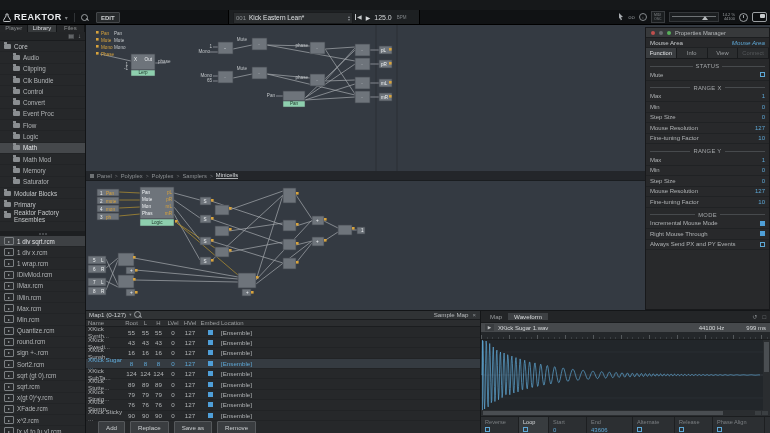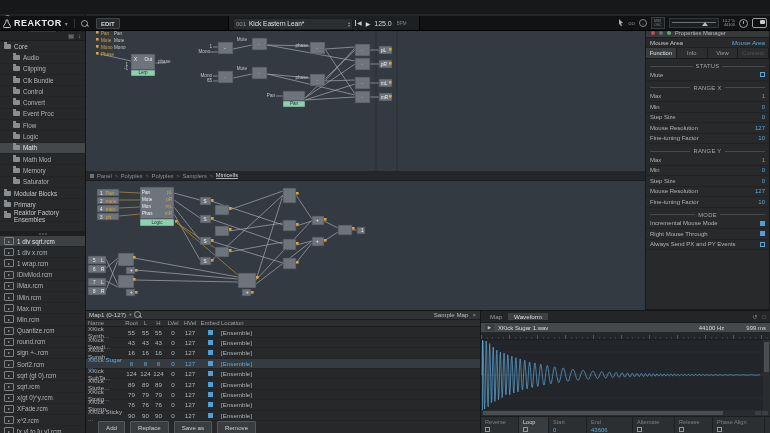--- a/index.html
+++ b/index.html
@@ -1,20 +1,20 @@
 <!DOCTYPE html>
 <html><head>
 <meta charset="utf-8">
 <style>
   html,body{margin:0;padding:0;background:#000;}
   #app{position:relative;width:770px;height:433px;background:#16181a;overflow:hidden;
        font-family:"Liberation Sans",sans-serif;color:#b2b5b7;-webkit-font-smoothing:antialiased;}
   .abs{position:absolute;}
   
-  #topbar{left:0;top:16px;width:770px;height:14px;background:#101214;border-bottom:1px solid #000;z-index:30;}
+  #topbar{left:0;top:10px;width:770px;height:14px;background:#101214;border-bottom:1px solid #000;z-index:30;}
   .logo{position:absolute;left:3px;top:0;height:14px;display:flex;align-items:center;gap:3px;}
   .logo-name{font-size:9px;font-weight:bold;color:#e9ebed;letter-spacing:.5px;}
   .tb-chev{font-size:6px;color:#7d8184;}
   .tb-sep{width:1px;height:9px;background:#303336;margin:0 3px;}
   .mag{width:5px;height:5px;border:1px solid #9a9ea1;border-radius:50%;position:relative;flex:none;}
   .mag::after{content:"";position:absolute;left:4px;top:4px;width:3px;height:1px;background:#9a9ea1;transform:rotate(45deg);}
   .editbtn{position:absolute;left:96px;top:2px;height:9px;padding:0 4px;border:1px solid #44474a;background:#26292b;
            color:#cdd0d2;font-size:6px;font-weight:bold;display:flex;align-items:center;border-radius:1px;}
   .midbar{position:absolute;left:228px;top:0;width:190px;height:14px;background:#1d2022;border-left:1px solid #000;border-right:1px solid #000;}
   .ensfield{position:absolute;left:4px;top:1.5px;width:114px;height:10px;background:#2b2e30;border:1px solid #1a1c1e;

